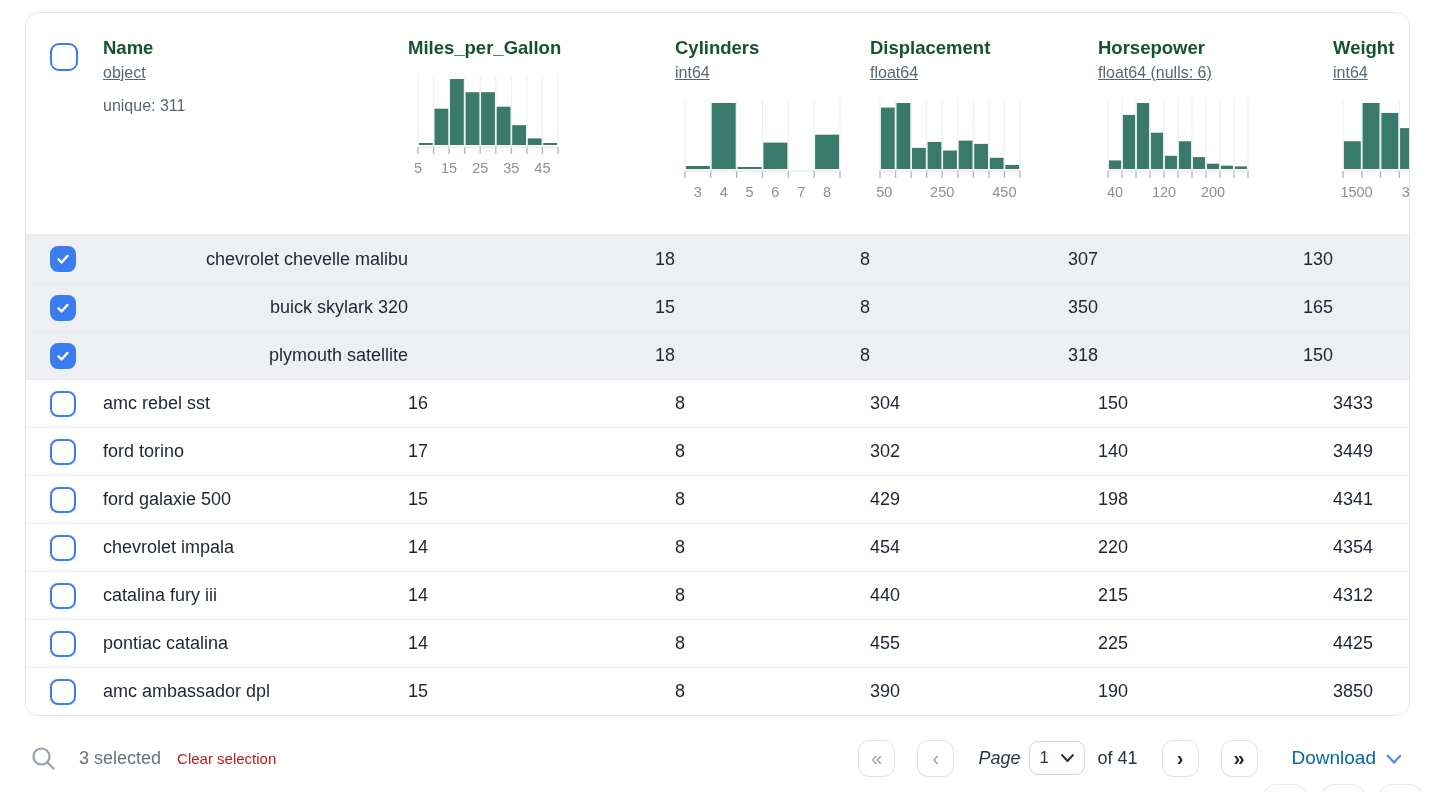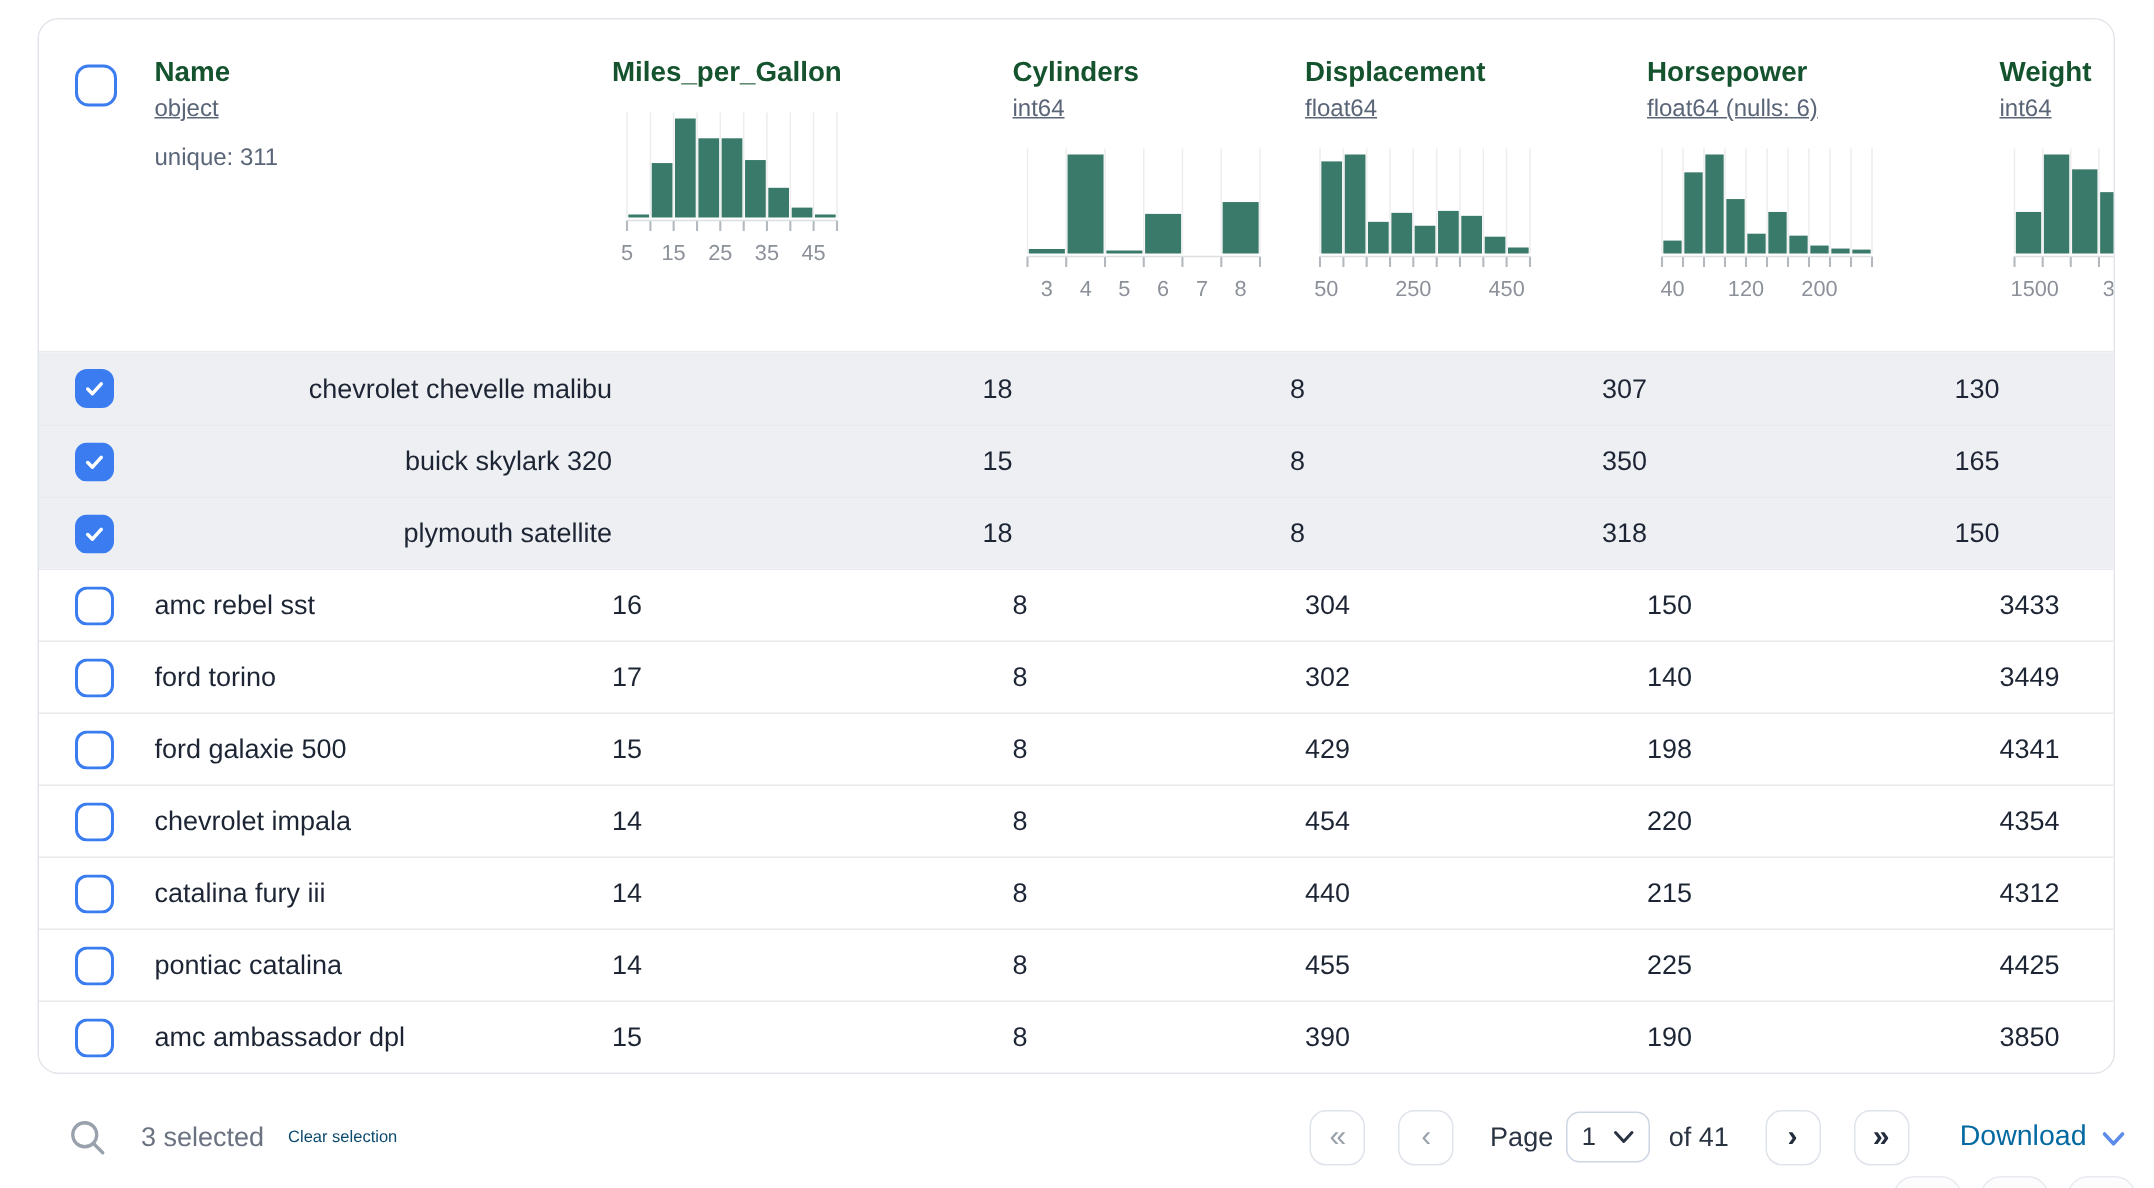--- a/index.html
+++ b/index.html
@@ -21,34 +21,34 @@
   .cb.checked { background:#3b7cf0; border-color:#3b7cf0; }
   .cb svg { display:block; }
   .thead .cb { width:28px; height:28px; border-radius:9px; margin-top:8px; }
   .tbody { }
   .trow { display:flex; height:48px; align-items:center; border-top:1px solid #e8eaed;
     background:#fff; font-size:18px; color:#1d2534; }
   .trow:first-child { border-top:none; }
   .trow.sel { background:#edeff2;text-align:right; }
   .cell { flex:none; white-space:nowrap; overflow:hidden; }
   
-  .footer { position:absolute; left:32px; top:728px; width:1385px; height:60px;
+  .footer { position:absolute; left:17px; top:728px; width:1385px; height:60px;
     display:flex; align-items:center; }
   .f-left { display:flex; align-items:center; }
   .search { margin-left:13px; }
   .selcount { margin-left:22px; font-size:18px; color:#6b7280; }
-  .clearsel { margin-left:16px; font-size:11px; color:#0c4a6e; cursor:pointer; }
+  .clearsel { margin-left:16px; font-size:15px; color:#b91c1c; cursor:pointer; }
   .f-right { margin-left:auto; display:flex; align-items:center; }
   .pbtn { width:37px; height:37px; border:1.5px solid #dfe3ea; border-radius:11px;
     background:#fff; display:flex; align-items:center; justify-content:center;
     font-size:20px; cursor:pointer; }
   .pbtn.dis { color:#98a0ab; }
   .pbtn.en  { color:#232c3d; font-weight:600; }
   .plabel { font-size:18px; color:#2a3342; }
-  .pageword { margin-left:24px; }
+  .pageword { margin-left:24px;font-style:italic; }
   .psel { margin-left:9px; width:56px; height:34px; border:1.5px solid #ccd5e2;
     border-radius:9px; background:#fff; display:flex; align-items:center;
     padding:0 9px; cursor:pointer; }
   .psel .val { font-size:17px; color:#2a3342; }
   .psel svg { margin-left:auto; }
   .ofword { margin-left:12px; }
   .gap22 { margin-left:22px; } .gap24 { margin-left:24px; }
   .download { margin-left:34px; display:flex; align-items:center; cursor:pointer; }
   .download span { font-size:19px; color:#0369a1; }
   .download svg { margin-left:10px; margin-top:3px; }

